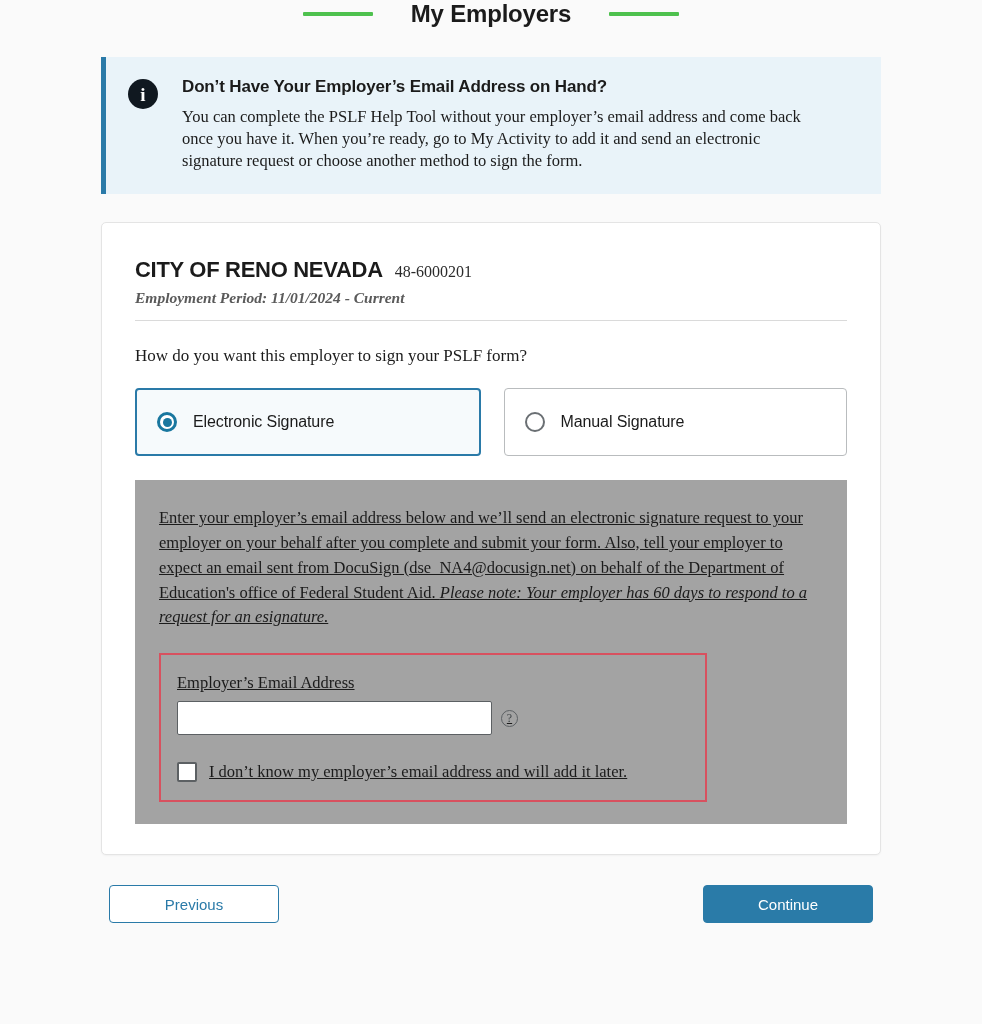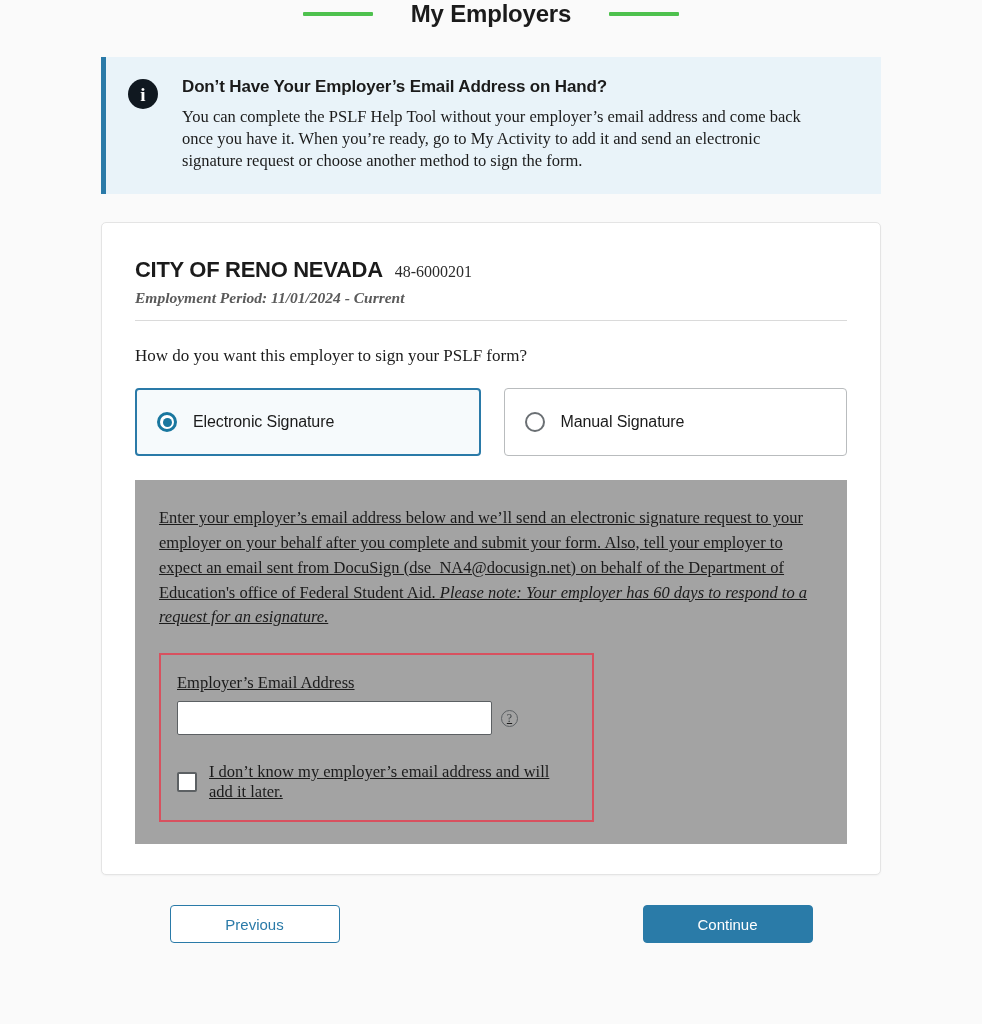--- a/index.html
+++ b/index.html
@@ -214,21 +214,21 @@
   .esign-text .note {
     font-style: italic;
   }
 
   
   .email-block {
     margin-top: 23px;
     border: 2px solid #d8515f;
     padding: 18px 18px 18px 16px;
     box-sizing: border-box;
-    width: 435px;
+    width: 548px;
   }
   .field-label {
     font-family: "Liberation Serif", serif;
     font-size: 16.5px;
     color: #1b1b1b;
     margin-bottom: 8px;
   }
   .field-row {
     display: flex;
     align-items: center;
@@ -279,21 +279,21 @@
     cursor: pointer;
   }
   .checkbox-label {
     font-family: "Liberation Serif", serif;
     font-size: 16.5px;
     color: #1b1b1b;
   }
 
   
   .footer {
-    width: 643px;
+    width: 764px;
     margin: 30px auto 0 auto;
     display: flex;
     justify-content: space-between;
     align-items: center;
   }
   .btn {
     font-family: "Liberation Sans", sans-serif;
     font-size: 15px;
     border-radius: 4px;
     cursor: pointer;

